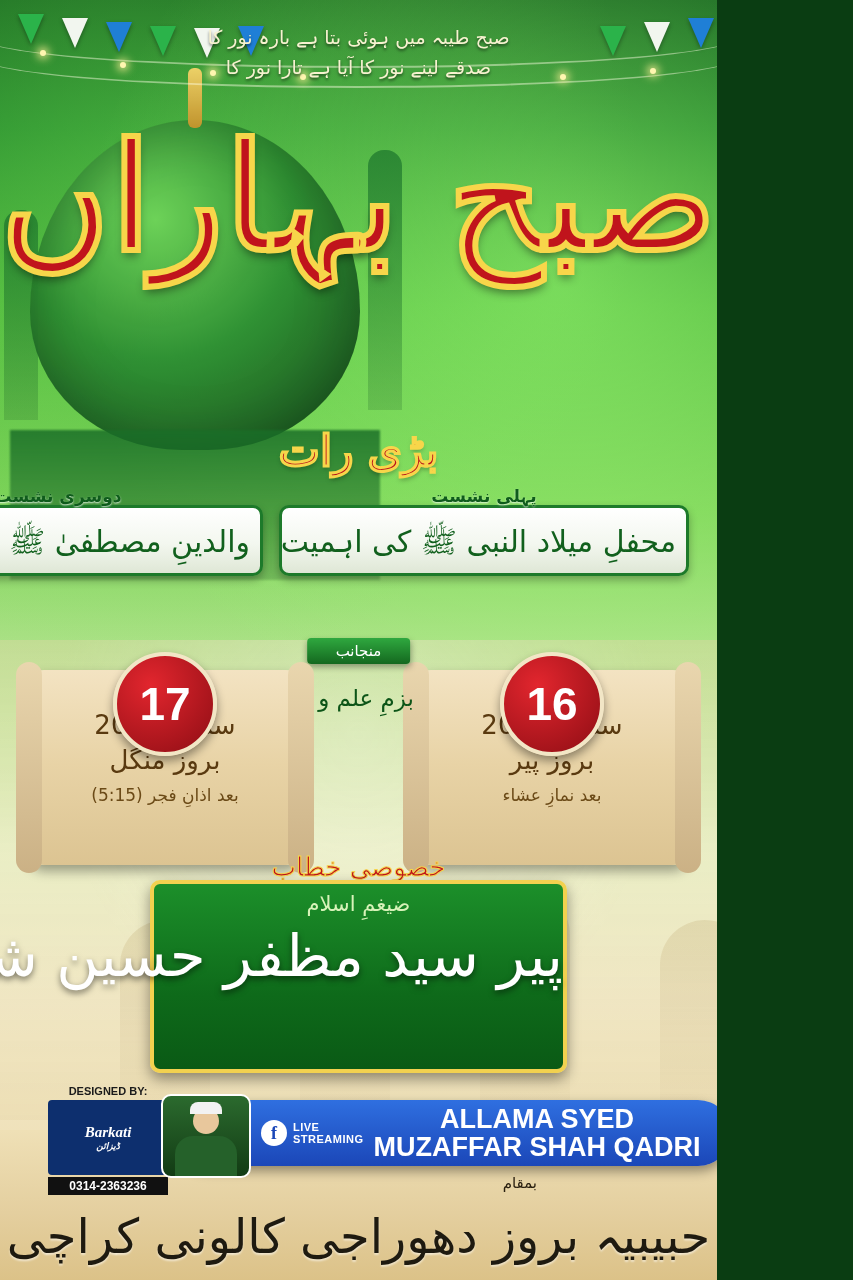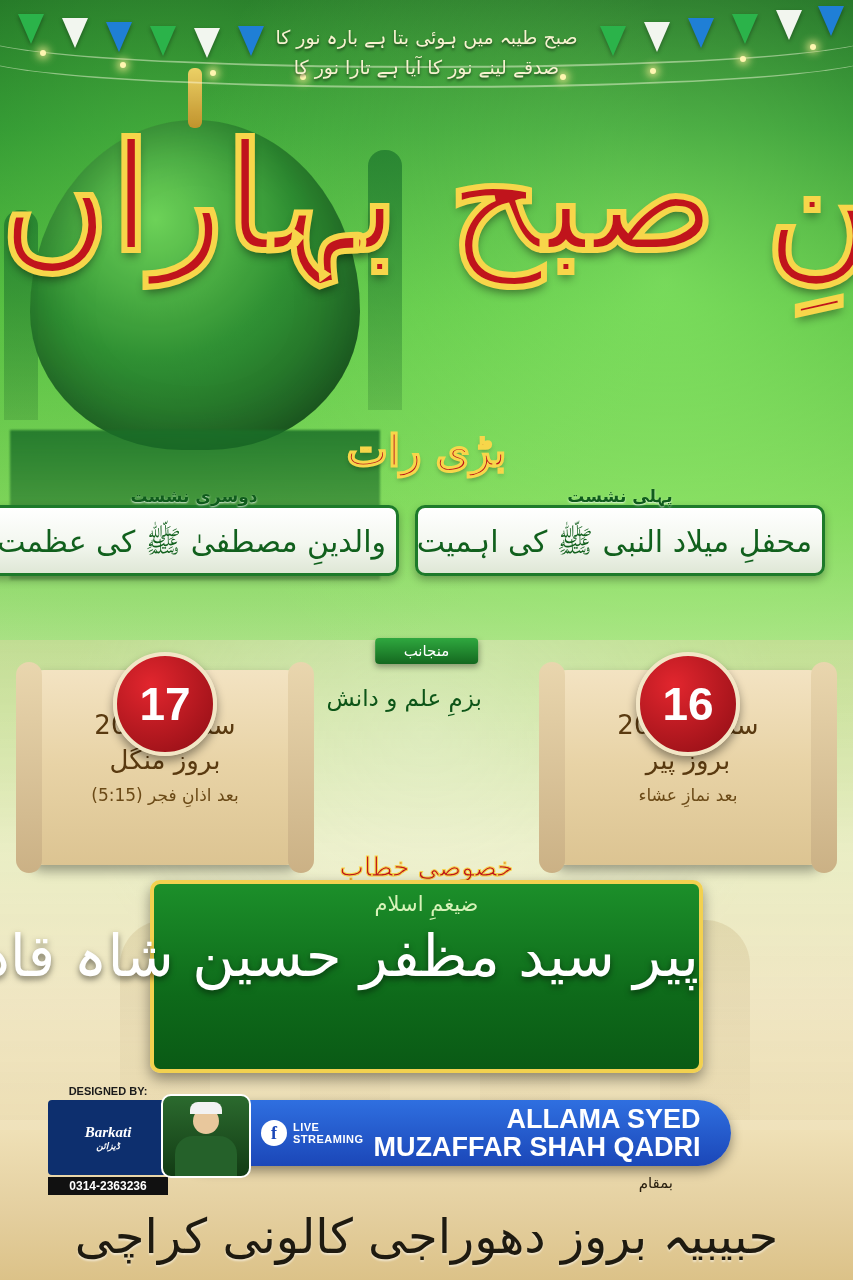--- a/index.html
+++ b/index.html
@@ -4,21 +4,21 @@
 <style>
   html,body{margin:0;padding:0;}
   body{
     width:853px;height:1280px;
     font-family:"Liberation Sans", sans-serif;
     overflow:hidden;
     background:#0a3d12;
   }
   .poster{
     position:relative;
-    width:853px;height:1280px;
+    width:717px;height:1280px;
     overflow:hidden;
     background:
       radial-gradient(circle at 78% 22%, rgba(160,255,120,.55) 0%, rgba(30,120,30,0) 42%),
       radial-gradient(circle at 20% 14%, rgba(120,230,90,.45) 0%, rgba(20,90,25,0) 40%),
       linear-gradient(180deg,#0d5a1a 0%,#1a7d25 10%,#4cb23a 24%,#7fd25a 40%,#bfe89a 55%,#e7f3c8 66%,#f3eccd 78%,#efe0b8 90%,#e9d9ae 100%);
   }
 
   
   .dome{
     position:absolute;left:30px;top:120px;width:330px;height:330px;
@@ -246,21 +246,21 @@
   .live-photo .body2{
     position:absolute;left:50%;bottom:0;transform:translateX(-50%);
     width:62px;height:40px;border-radius:18px 18px 0 0;background:#25612a;
   }
   .fb{
     width:26px;height:26px;border-radius:50%;background:#fff;color:#1b47b8;
     font-weight:bold;font-size:18px;display:flex;align-items:center;justify-content:center;
     margin-right:6px;font-family:"Liberation Serif", serif;
   }
   .live-label{color:#fff;font-size:11px;font-weight:bold;letter-spacing:.5px;margin-right:10px;}
-  .live-name{color:#fff;font-size:27px;font-weight:bold;line-height:1.05;text-align:right;}
+  .live-name{color:#fff;font-size:27px;font-weight:bold;line-height:1.05;text-align:center;}
 
   
   .venue{
     position:absolute;left:0;right:0;bottom:14px;text-align:center;
     font-size:48px;color:#1e1a10;line-height:1.2;
     text-shadow:0 2px 2px rgba(255,255,255,.5);
   }
   .venue-mark{
     position:absolute;right:180px;bottom:88px;
     font-size:15px;color:#2a2010;

